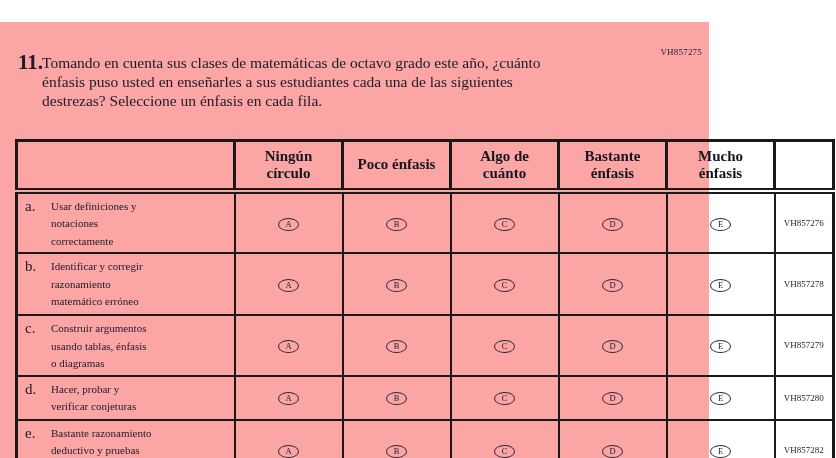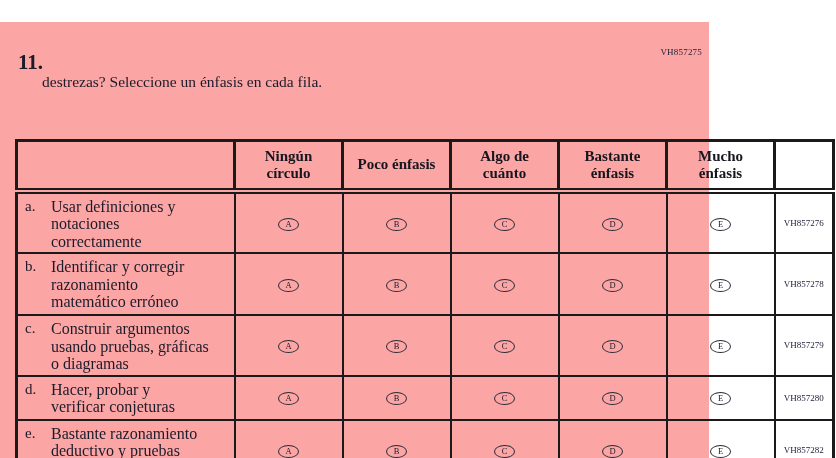--- a/index.html
+++ b/index.html
@@ -43,21 +43,21 @@
   .grid td {
     border: 2px solid #1a1a1a;
     vertical-align: middle;
   }
   .grid td.stub { vertical-align: top; padding: 4px 4px 2px 7px; }
   .stub-inner { display: flex; }
   .row-letter {
     flex: 0 0 26px; font-size: 15px; line-height: 17.5px;
   }
   .row-label {
-    flex: 1 1 auto; font-size: 16px; line-height: 17.5px;
+    flex: 1 1 auto; font-size: 11px; line-height: 17.5px;
   }
   .grid td.opt { text-align: center; }
   .bubble {
     display: inline-block;
     width: 21px; height: 13px;
     border: 1.5px solid #2a2a38;
     border-radius: 50%;
     font-size: 8.5px; line-height: 11px;
     text-align: center; vertical-align: middle;
     color: #1b1b2a;
@@ -77,21 +77,22 @@
 </head>
 <body>
 
 <div class="page">
 
   <div class="top-code">VH857275</div>
 
   <div class="question">
     <div class="q-number">11.</div>
     <div class="q-text">
-      <br>
+      <span class="pre-line">Tomando en cuenta sus clases de matemáticas de octavo grado este año, ¿cuánto
+énfasis puso usted en enseñarles a sus estudiantes cada una de las siguientes</span><br>
       <span>destrezas? Seleccione </span><span class="bold">un</span><span> énfasis en cada fila.</span>
     </div>
   </div>
 
   <table class="grid">
     <colgroup>
       <col style="width:218px">
       <col style="width:108px">
       <col style="width:108px">
       <col style="width:108px">
@@ -145,21 +146,21 @@
         <td class="opt"><span class="bubble">C</span></td>
         <td class="opt"><span class="bubble">D</span></td>
         <td class="opt"><span class="bubble">E</span></td>
         <td class="code">VH857278</td>
       </tr>
       <tr class="r-c">
         <td class="stub">
           <div class="stub-inner">
             <span class="row-letter">c.</span>
             <span class="row-label pre-line">Construir argumentos
-usando pruebas, gráficas
+usando tablas, énfasis
 o diagramas</span>
           </div>
         </td>
         <td class="opt"><span class="bubble">A</span></td>
         <td class="opt"><span class="bubble">B</span></td>
         <td class="opt"><span class="bubble">C</span></td>
         <td class="opt"><span class="bubble">D</span></td>
         <td class="opt"><span class="bubble">E</span></td>
         <td class="code">VH857279</td>
       </tr>

